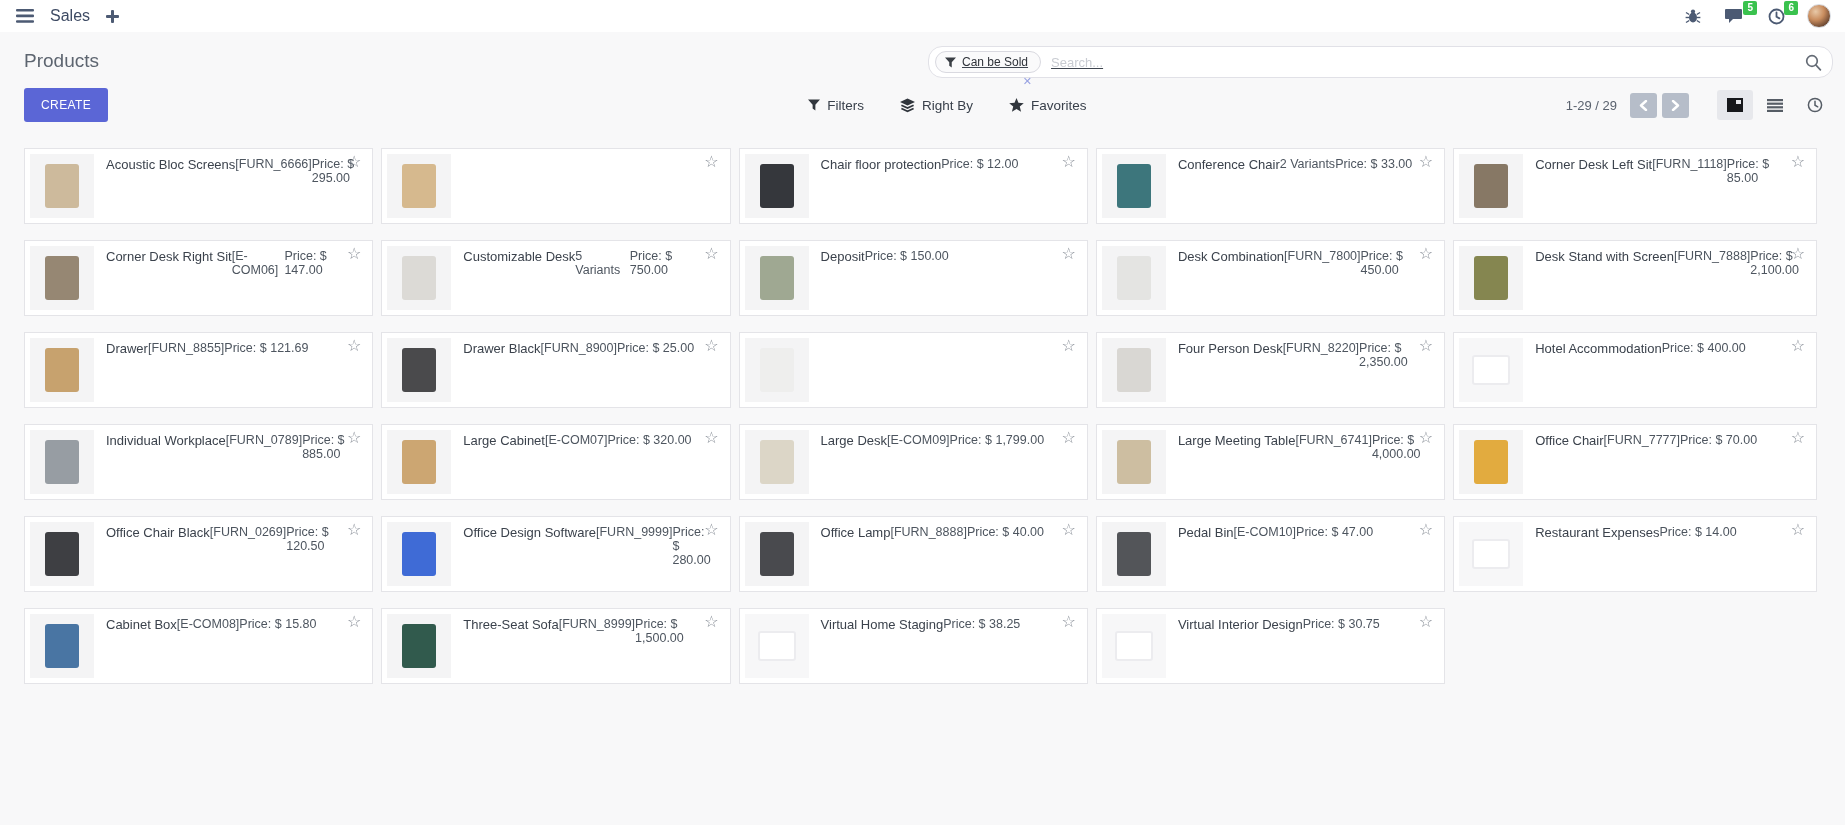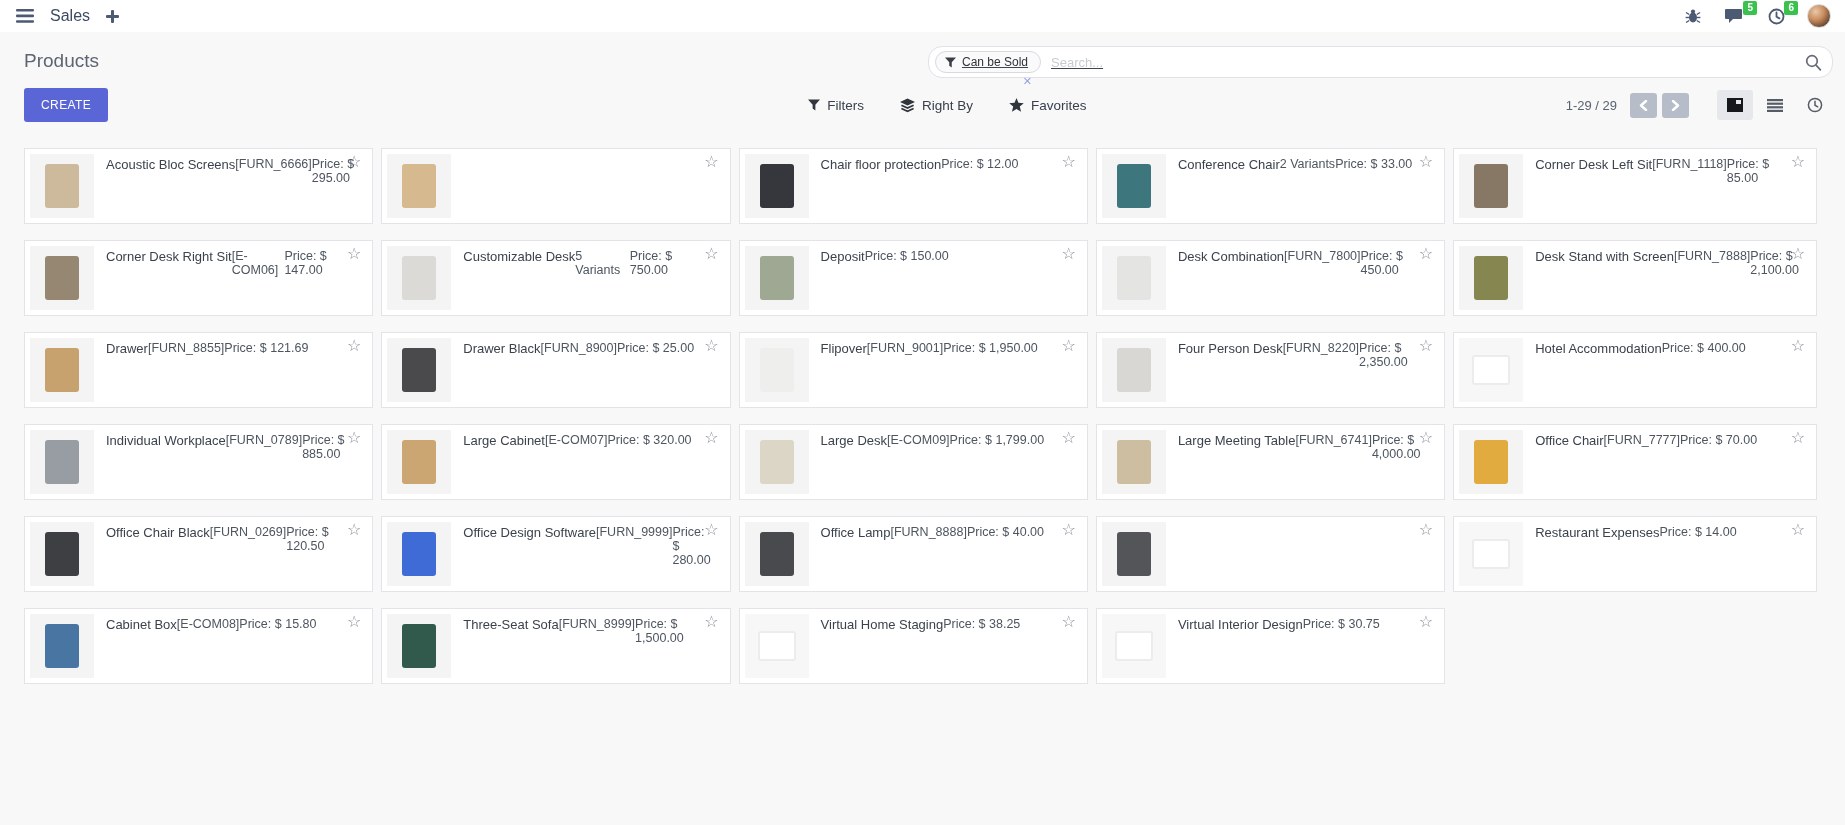--- a/index.html
+++ b/index.html
@@ -368,25 +368,20 @@
       <span class="card-name">Drawer Black</span>
       <span class="card-sub">[FURN_8900]</span>
       <span class="card-price">Price: $ 25.00</span>
     </div>
     <button class="card-star">☆</button>
   </div>
     <div class="card">
     <div class="thumb">
       <div class="thumb-shape" style="background: rgb(237, 237, 235);"></div>
     </div>
-    <div class="card-body">
-      <span class="card-name">Flipover</span>
-      <span class="card-sub">[FURN_9001]</span>
-      <span class="card-price">Price: $ 1,950.00</span>
-    </div>
     <button class="card-star">☆</button>
   </div>
     <div class="card">
     <div class="thumb">
       <div class="thumb-shape" style="background: rgb(214, 212, 207);"></div>
     </div>
     <div class="card-body">
       <span class="card-name">Four Person Desk</span>
       <span class="card-sub">[FURN_8220]</span>
       <span class="card-price">Price: $ 2,350.00</span>
@@ -489,20 +484,25 @@
       <span class="card-name">Office Lamp</span>
       <span class="card-sub">[FURN_8888]</span>
       <span class="card-price">Price: $ 40.00</span>
     </div>
     <button class="card-star">☆</button>
   </div>
     <div class="card">
     <div class="thumb">
       <div class="thumb-shape" style="background: rgb(68, 71, 75);"></div>
     </div>
+    <div class="card-body">
+      <span class="card-name">Pedal Bin</span>
+      <span class="card-sub">[E-COM10]</span>
+      <span class="card-price">Price: $ 47.00</span>
+    </div>
     <button class="card-star">☆</button>
   </div>
     <div class="card">
     <div class="thumb ph">
       
     </div>
     <div class="card-body">
       <span class="card-name">Restaurant Expenses</span>
 
       <span class="card-price">Price: $ 14.00</span>

